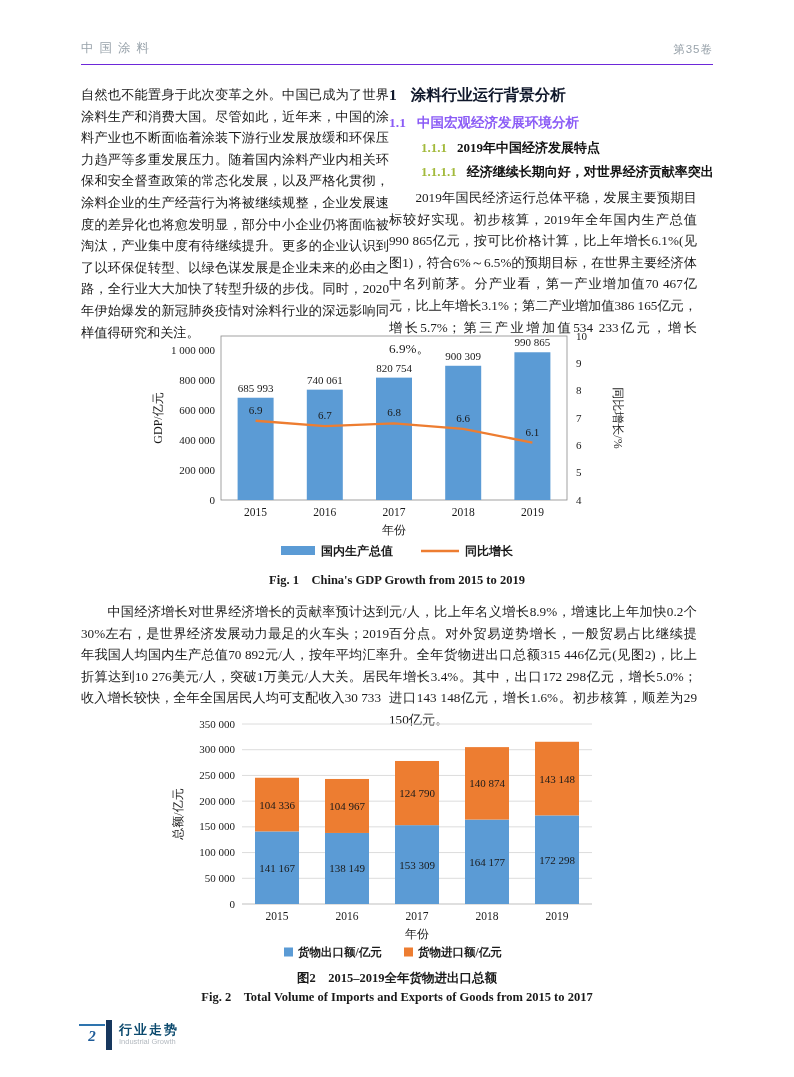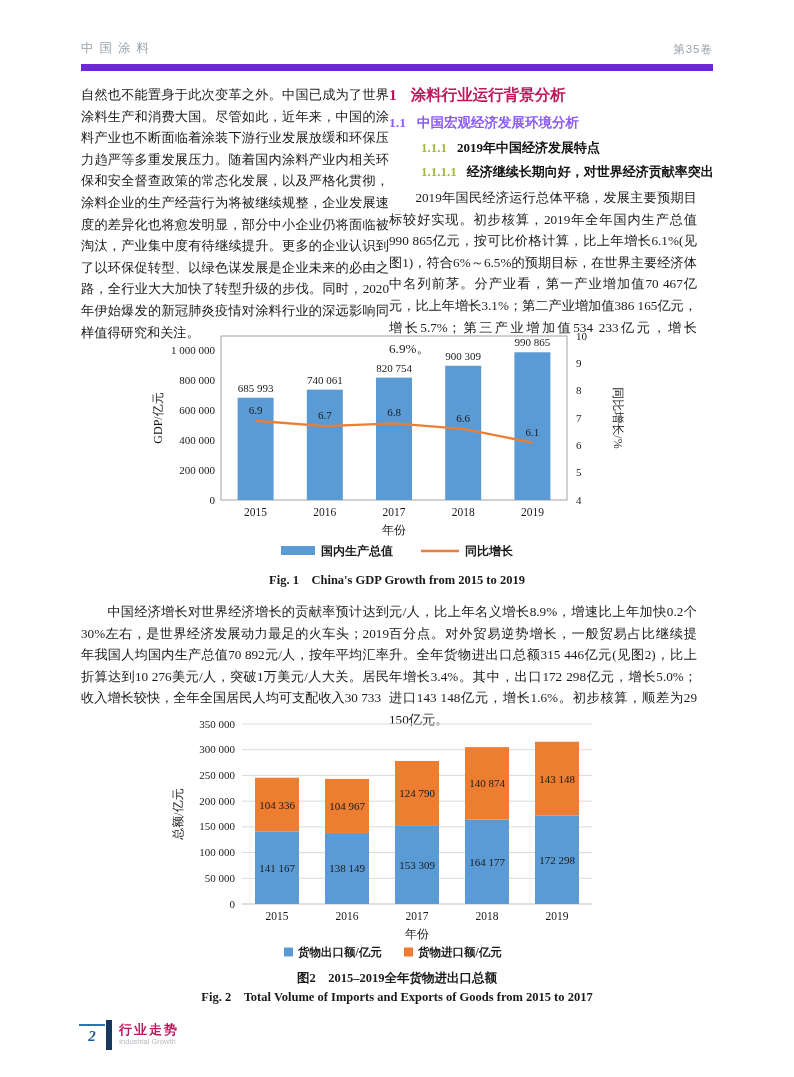--- a/index.html
+++ b/index.html
@@ -5,54 +5,54 @@
   html,body{margin:0;padding:0;background:#e8e8e8;}
   .page{
     position:relative;width:794px;height:1077px;background:#ffffff;
     margin:0 auto;overflow:hidden;
     font-family:"Liberation Serif","DejaVu Serif",serif;color:#1a1a1a;
   }
   
   .hdr{
     position:absolute;left:81px;right:81px;top:40px;
     display:flex;justify-content:space-between;align-items:flex-end;
-    padding-bottom:7px;border-bottom:7px solid #6d28d9;
+    padding-bottom:7px;border-bottom:1px solid #6d28d9;
     color:#99a3ab;font-family:"Liberation Sans","DejaVu Sans",sans-serif;
   }
   .hdr .journal{font-size:12.5px;letter-spacing:6px;}
   .hdr .vol{font-size:11.5px;letter-spacing:1px;}
   
   .cols{position:absolute;left:81px;right:68px;display:flex;gap:0;}
   .col{width:308px;font-size:13.2px;line-height:21.6px;text-align:justify;}
   .row1{top:84px;}
   .row2{top:601px;}
   p.body{margin:0;}
   p.indent{text-indent:2em;}
   
-  .h1{font-size:15.5px;font-weight:bold;color:#be185d;margin:1px 0 9px 0;line-height:20px;}
+  .h1{font-size:15.5px;font-weight:bold;color:#0f172a;margin:1px 0 9px 0;line-height:20px;}
   .h1 .num{margin-right:14px;}
   .h2{font-size:13.5px;font-weight:bold;color:#8b5cf6;margin:0 0 7px 0;line-height:18px;}
   .h2 .num{margin-right:11px;}
   .h3,.h4{font-size:13px;font-weight:bold;color:#111;margin:0 0 6px 0;line-height:18px;white-space:nowrap;}
   .h3 .num,.h4 .num{color:#a3ba3c;margin-right:10px;margin-left:32px;}
   
   .chartblock{position:absolute;left:81px;right:81px;text-align:center;}
   .cb1{top:326px;}
   .cb2{top:712px;}
   svg text{font-family:"Liberation Serif","DejaVu Serif",serif;fill:#1a1a1a;}
   .caption{font-weight:bold;font-size:12.5px;line-height:18px;margin-top:1px;}
   
   .ftr{position:absolute;left:79px;top:1020px;display:flex;align-items:flex-start;}
   .pagebox{
     width:26px;margin-top:4px;border-top:2px solid #2e74ae;text-align:center;
     font-style:italic;font-weight:bold;font-size:15px;color:#1f5c99;padding-top:2px;
   }
   .vbar{width:6px;height:30px;background:#17375e;margin:0 7px 0 1px;}
   .ftxt{font-family:"Liberation Sans","DejaVu Sans",sans-serif;margin-top:2px;}
-  .ftxt .zh{font-size:13px;font-weight:bold;color:#be185d;letter-spacing:2px;line-height:15px;}
+  .ftxt .zh{font-size:13px;font-weight:bold;color:#0c4a6e;letter-spacing:2px;line-height:15px;}
   .ftxt .en{font-size:7.5px;color:#b4bac0;line-height:10px;}
 </style>
 </head>
 <body>
 
 <div class="page">
 
   <div class="hdr">
     <span class="journal">中国涂料</span>
     <span class="vol">第35卷</span>

